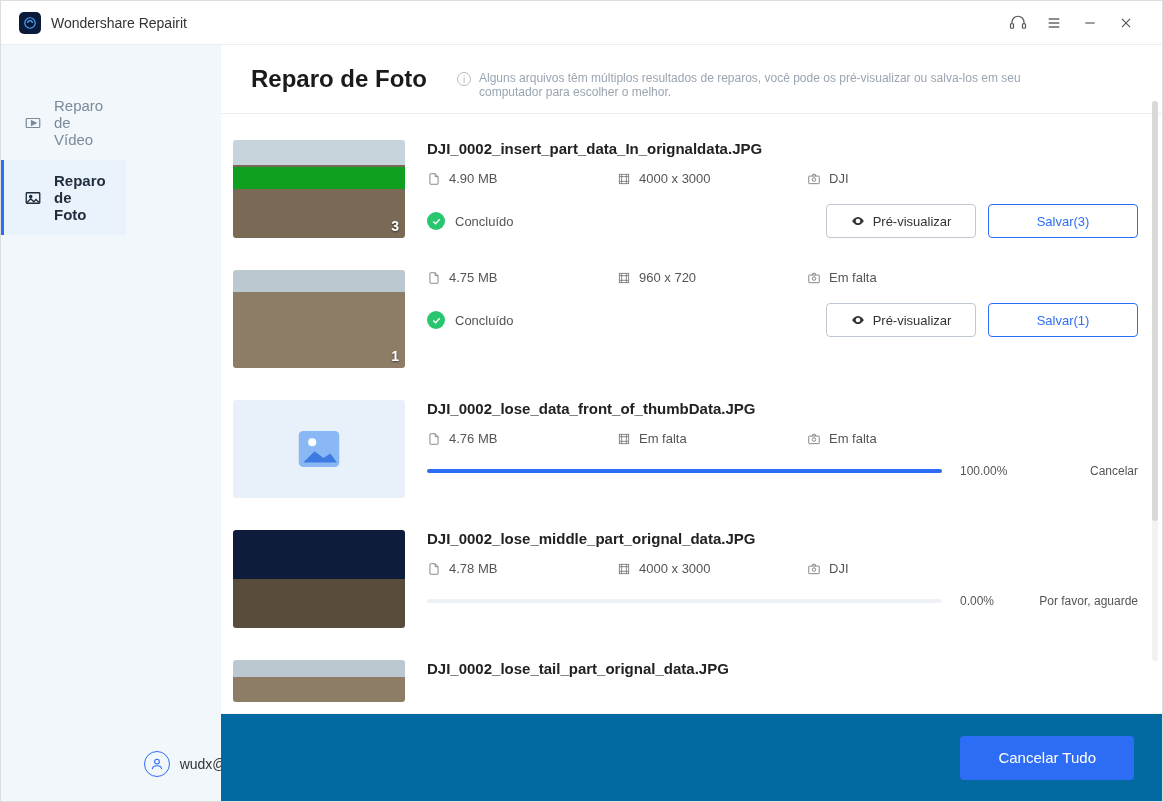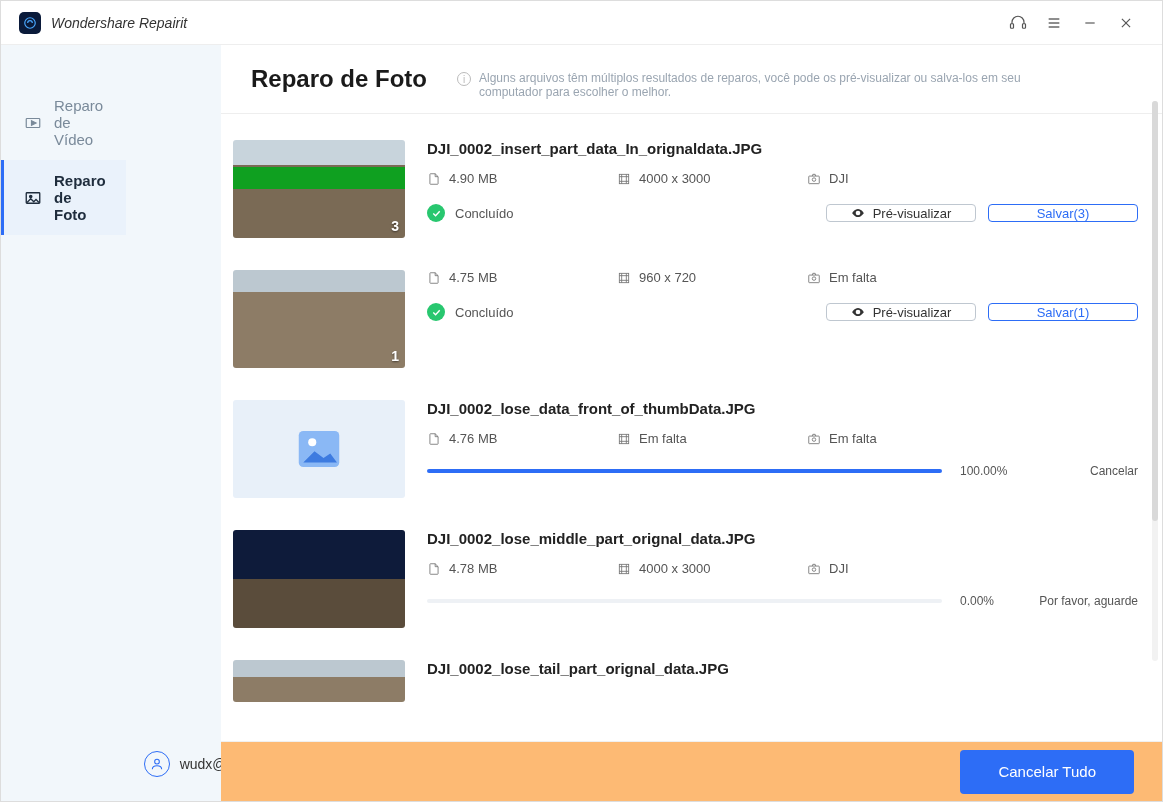--- a/index.html
+++ b/index.html
@@ -1,18 +1,18 @@
 <!DOCTYPE html>
 <html><head>
 <meta charset="utf-8">
 <style>
 * { box-sizing: border-box; margin: 0; padding: 0; }
 body { font-family: -apple-system, BlinkMacSystemFont, "Segoe UI", Arial, sans-serif; background: #fff; width: 1163px; height: 802px; overflow: hidden; border: 1px solid #ddd; }
 .app { display: flex; flex-direction: column; height: 100%; }
-.titlebar { display: flex; align-items: center; height: 44px; padding: 12px 18px; border-bottom: 1px solid #eee; background: #fff; font-style: italic; }
+.titlebar { display: flex; align-items: center; height: 44px; padding: 12px 18px; border-bottom: 1px solid #eee; background: #fff; }
 .titlebar .logo { width: 22px; height: 22px; border-radius: 5px; background: #0a1a3a; margin-right: 10px; display: flex; align-items: center; justify-content: center; }
 .titlebar .logo svg { width: 14px; height: 14px; }
 .titlebar .app-title { font-size: 14px; color: #333; }
 .titlebar .spacer { flex: 1; }
 .titlebar .winbtn { width: 36px; height: 30px; display: flex; align-items: center; justify-content: center; color: #555; cursor: pointer; }
 .body { flex: 1; display: flex; min-height: 0; }
 .sidebar { width: 220px; background: #f2f7fb; display: flex; flex-direction: row; }
 .sidebar .nav { padding-top: 40px; }
 .nav-item { display: flex; align-items: center; gap: 12px; padding: 12px 20px; font-size: 15px; color: #7a8a9a; cursor: pointer; border-left: 3px solid transparent; }
 .nav-item.active { color: #1f2d3d; font-weight: 600; border-left-color: #2d6df6; background: #eaf2fb; }
@@ -38,28 +38,28 @@
 .thumb.partial { height: 42px; background: linear-gradient(#bcc8d0 0 40%, #8d7c66 40% 100%); }
 .file-info { flex: 1; min-width: 0; }
 .file-name { font-size: 15px; font-weight: 700; color: #222; margin-bottom: 14px; white-space: nowrap; overflow: hidden; text-overflow: ellipsis; }
 .meta { display: flex; gap: 60px; font-size: 13px; color: #555; margin-bottom: 18px; }
 .meta-item { display: flex; align-items: flex-end; gap: 8px; color:#555; min-width:130px;}
 .meta-item svg { width:14px; height:14px; color:#777; flex-shrink:0;}
 .status-row { display: flex; align-items: center; gap: 10px; }
 .check-ico { width:18px; height:18px; background:#28c76f; border-radius:50%; display:flex; align-items:center; justify-content:center; color:#fff;}
 .status-text { font-size: 13px; color: #555; }
 .actions { margin-left: auto; display: flex; gap: 12px; }
-.btn { height: 18px; padding: 0 22px; border-radius: 4px; border: 1px solid #bfc7d0; background:#fff; font-size: 13px; color:#333; display:inline-flex; align-items:center; gap:8px; cursor:pointer; min-width:150px; justify-content:center;}
+.btn { height: 34px; padding: 0 22px; border-radius: 4px; border: 1px solid #bfc7d0; background:#fff; font-size: 13px; color:#333; display:inline-flex; align-items:center; gap:8px; cursor:pointer; min-width:150px; justify-content:center;}
 .btn.primary-outline { border-color:#2d6df6; color:#2d6df6;}
 .progress-row { display:flex; align-items:center; gap:18px; }
 .progress-bar { flex:1; height:4px; background:#eef1f5; border-radius:2px; overflow:hidden; }
 .progress-fill { height:100%; background:#2d6df6; }
 .progress-pct { font-size:12px; color:#555; min-width:50px;}
 .progress-label { font-size:12px; color:#555; min-width:110px; text-align:right;}
-.footer { height: 60px; display:flex; align-items:center; justify-content:flex-end; padding: 0 28px; background:#fdba74; border-top:1px solid #f0f0f0;}
+.footer { height: 88px; display:flex; align-items:center; justify-content:flex-end; padding: 0 28px; background:#0369a1; border-top:1px solid #f0f0f0;}
 .btn-cancel { background:#2d6df6; color:#fff; border:none; height:44px; padding:0 38px; border-radius:4px; font-size:15px; cursor:pointer;}
 .scrollbar-fake { position:absolute; right:4px; top:56px; width:6px; height:560px; background:#f2f2f2; border-radius:3px;}
 .scrollbar-fake .scroll-thumb { width:100%; height:420px; background:#d9d9d9; border-radius:3px;}
 </style>
 </head>
 <body>
 
 <div class="app">
   <div class="titlebar">
     <div class="logo">

